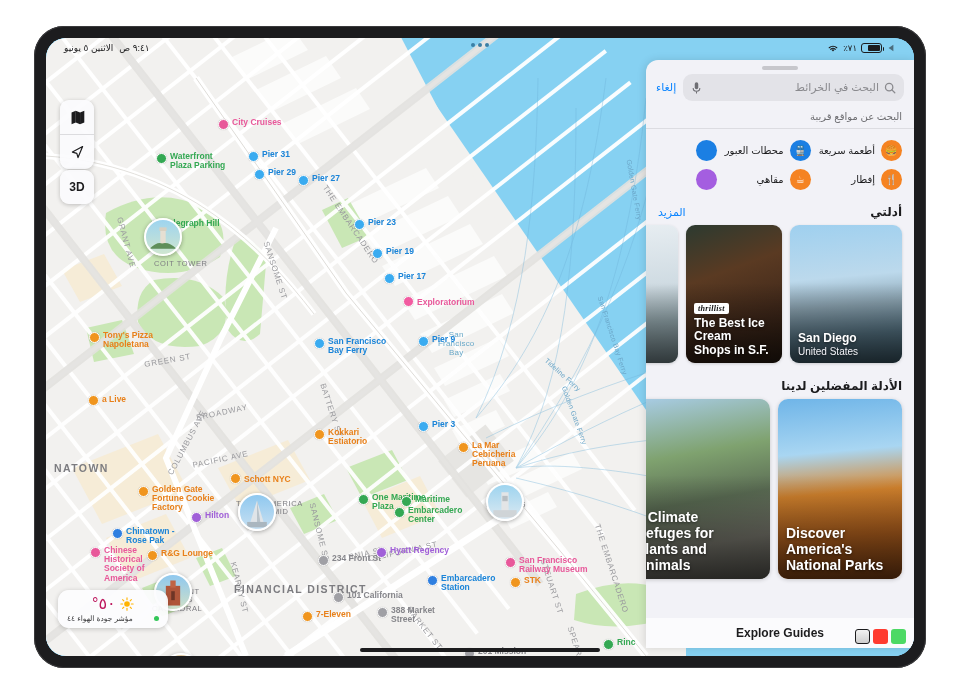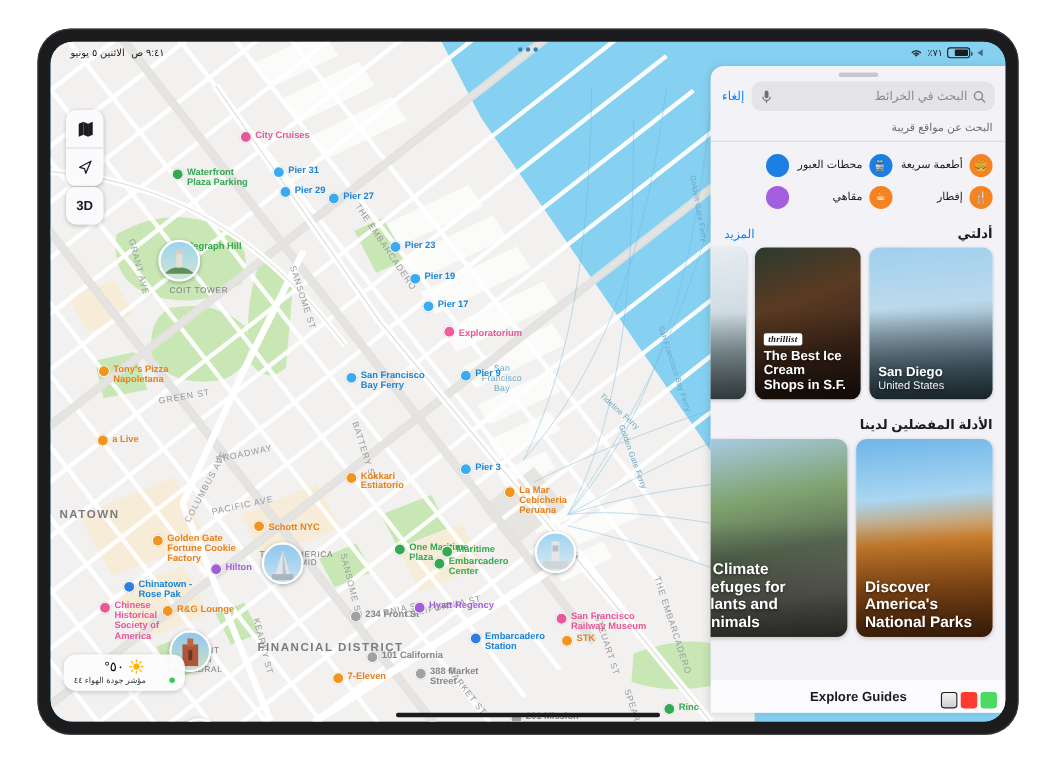--- a/index.html
+++ b/index.html
@@ -97,21 +97,21 @@
   .weather-widget {
     position: absolute; left: 12px; bottom: 28px;
     background: rgba(252,252,254,.94);
     border-radius: 11px;
     box-shadow: 0 1px 5px rgba(0,0,0,.20);
     padding: 4px 9px 5px 9px;
     text-align: center;
     min-width: 86px;
   }
   .weather-top { display:flex; align-items:center; justify-content:center; gap:4px; }
-  .weather-temp { font-size: 12px; color:#000000; direction: rtl; }
+  .weather-temp { font-size: 16px; color:#be185d; direction: rtl; }
   .weather-aqi { display:flex; align-items:center; justify-content:center; gap:21px; margin-top:1px; direction: rtl;}
   .weather-aqi span.txt { font-size: 7.5px; color:#3a3a3c; }
   .aqi-dot { width:5px; height:5px; border-radius:50%; background:#34c759; }
 
   
   .statusbar {
     position: absolute; top: 0; left: 0; right: 0; height: 20px;
     display: flex; align-items: center; justify-content: space-between;
     padding: 0 18px; font-size: 9px; color: #1c1c1e; z-index: 40;
     direction: rtl;

